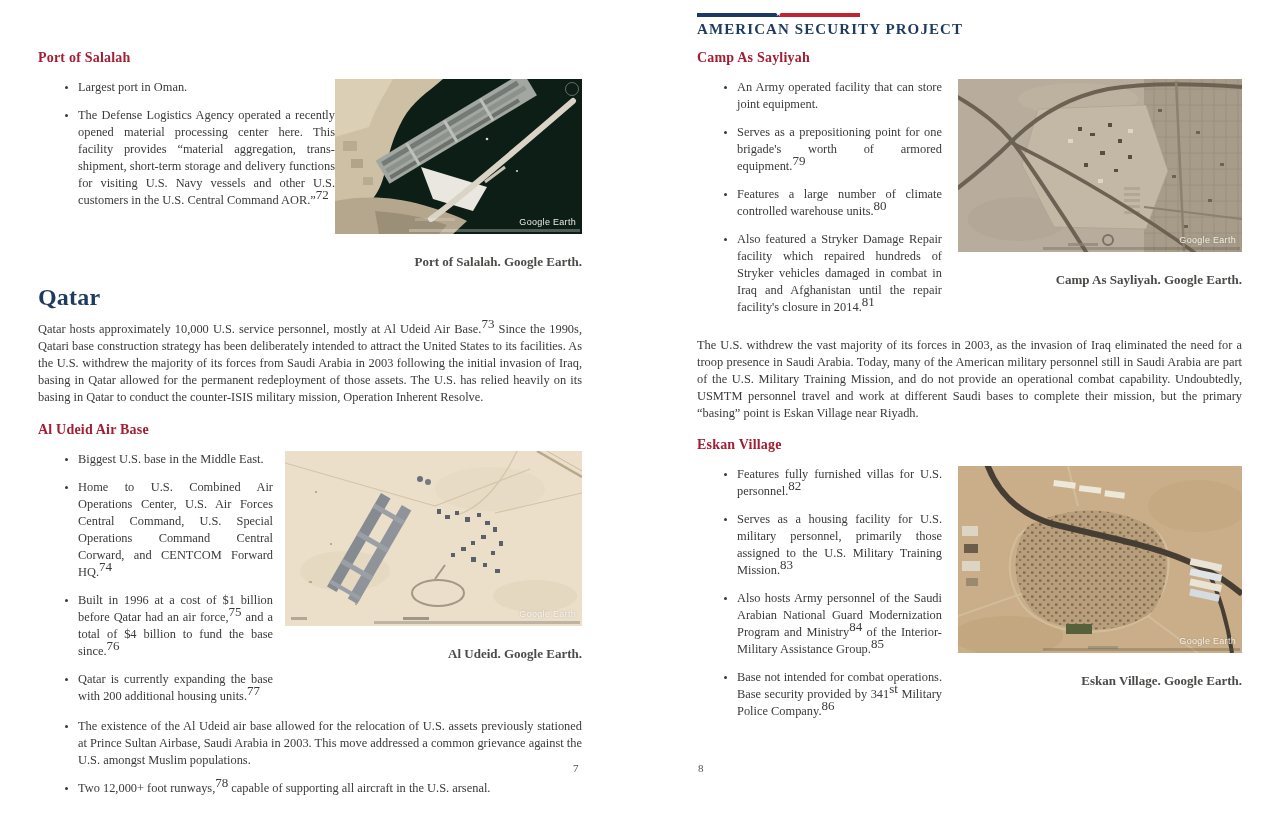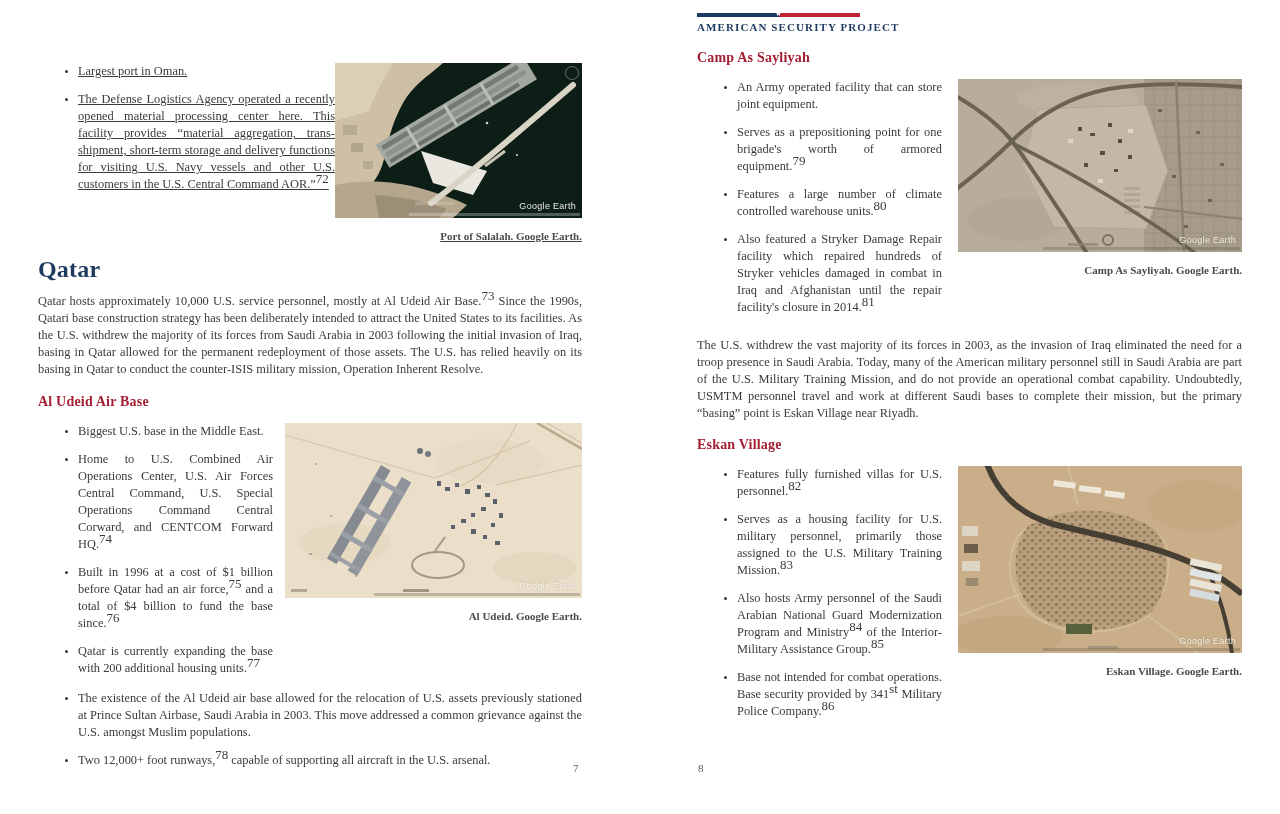--- a/index.html
+++ b/index.html
@@ -20,36 +20,36 @@
   
   .asp-header{position:absolute; left:697px; top:13px; width:163px;}
   .asp-bar{position:relative; height:4px; display:flex;}
   .asp-bar-blue{width:50%; height:100%; background:var(--bar-blue); display:block;}
   .asp-bar-red{width:50%; height:100%; background:var(--bar-red); display:block;}
   .asp-star{
     position:absolute; left:50%; top:50%; transform:translate(-50%,-54%);
     color:#ffffff; font-size:7px; line-height:1; font-family:"DejaVu Sans",sans-serif;
   }
   .asp-org{
-    margin-top:4px; text-align:center; font-weight:bold; font-size:11px;
+    margin-top:4px; text-align:center; font-weight:bold; font-size:15px;
     letter-spacing:1.1px; color:var(--navy); white-space:nowrap;
   }
 
   
   .page{position:absolute; top:50px;}
   .page-left{left:38px; width:544px;}
   .page-right{left:697px; width:545px;}
 
   h3.sub{font-size:14px; color:var(--red); font-weight:bold; letter-spacing:.2px;}
   h2.big{font-size:24px; color:var(--navy); font-weight:bold; margin-top:14px; letter-spacing:.2px;}
   p.body-par{font-size:12.4px; line-height:17px; text-align:justify; margin-top:10px;}
 
   .two-col{display:flex; align-items:flex-start; margin-top:13px;}
   .two-col .bullets{flex:1; min-width:0;}
-  .col-salalah{text-decoration:underline;}
+  .col-salalah{}
   .col-aludeid{gap:12px;}
   .col-sayliyah,.col-eskan{gap:16px;}
 
   ul.bullets{list-style:disc outside; padding-left:40px; font-size:12.4px; line-height:17px;}
   ul.bullets li{text-align:justify; margin-bottom:11px;}
   ul.bullets li::marker{font-size:.85em;}
   ul.bullets.full{margin-top:2px;}
   sup{font-size:13px; line-height:0; vertical-align:super; letter-spacing:0;}
 
   figure.fig{flex:0 0 auto;}
@@ -65,21 +65,21 @@
   .sat-eskan{height:187px;}
   .wm{
     position:absolute; right:6px; bottom:7px; font-family:"Liberation Sans",sans-serif;
     font-size:9px; letter-spacing:.3px; pointer-events:none;
   }
   .wm-bright{color:#e9e9e6;}
   .wm-faint{color:rgba(252,250,244,.9); text-shadow:0 0 2px rgba(90,80,60,.35);}
   .attr-strip{position:absolute; left:30%; right:2px; bottom:2px; height:3px; background:rgba(255,255,255,.28);}
   .attr-strip-dark{background:rgba(90,82,66,.30);}
   figcaption.cap{
-    margin-top:12px; text-align:right; font-weight:bold; font-size:11px; color:#4b4b49;
+    margin-top:20px; text-align:right; font-weight:bold; font-size:13px; color:#4b4b49;
   }
 
   .pagenum{position:absolute; top:762px; font-size:11px; color:#555;}
   .pagenum-left{left:573px;}
   .pagenum-right{left:698px;}
 </style>
 </head>
 <body>
 
 <div class="spread">
@@ -88,20 +88,21 @@
     <div class="asp-bar">
       <span class="asp-bar-blue"></span>
       <span class="asp-bar-red"></span>
       <span class="asp-star">★</span>
     </div>
     <div class="asp-org">AMERICAN SECURITY PROJECT</div>
   </header>
 
   <section class="page page-left">
 
+    <h3 class="sub">Port of Salalah</h3>
     <div class="two-col col-salalah">
       <ul class="bullets">
           <li>Largest port in Oman.</li>
           <li>The Defense Logistics Agency operated a recently opened material processing center here. This facility provides “material aggregation, trans-shipment, short-term storage and delivery functions for visiting U.S. Navy vessels and other U.S. customers in the U.S. Central Command AOR.”<sup>72</sup></li>
         </ul>
       <figure class="fig">
         <div class="sat sat-salalah">
           <svg viewBox="0 0 247 155" preserveAspectRatio="none">
             <rect width="247" height="155" fill="#0d1e16"></rect>
             <ellipse cx="72" cy="8" rx="22" ry="10" fill="#14251a"></ellipse>

